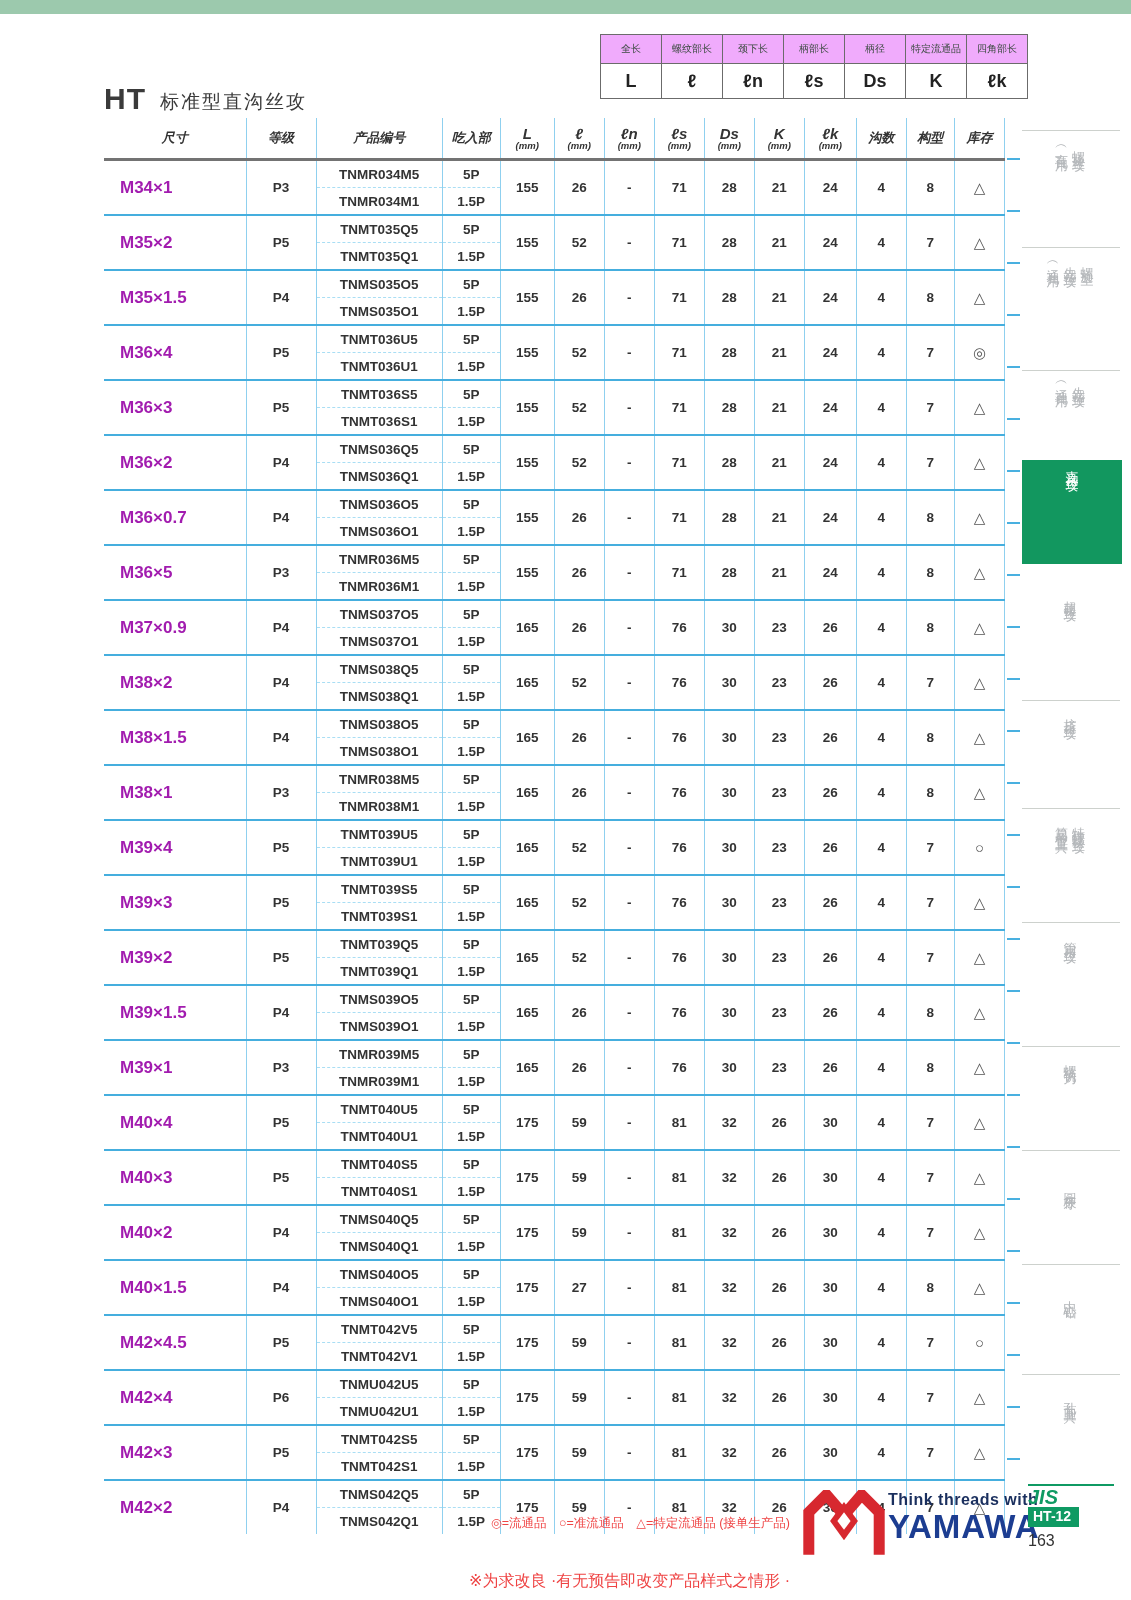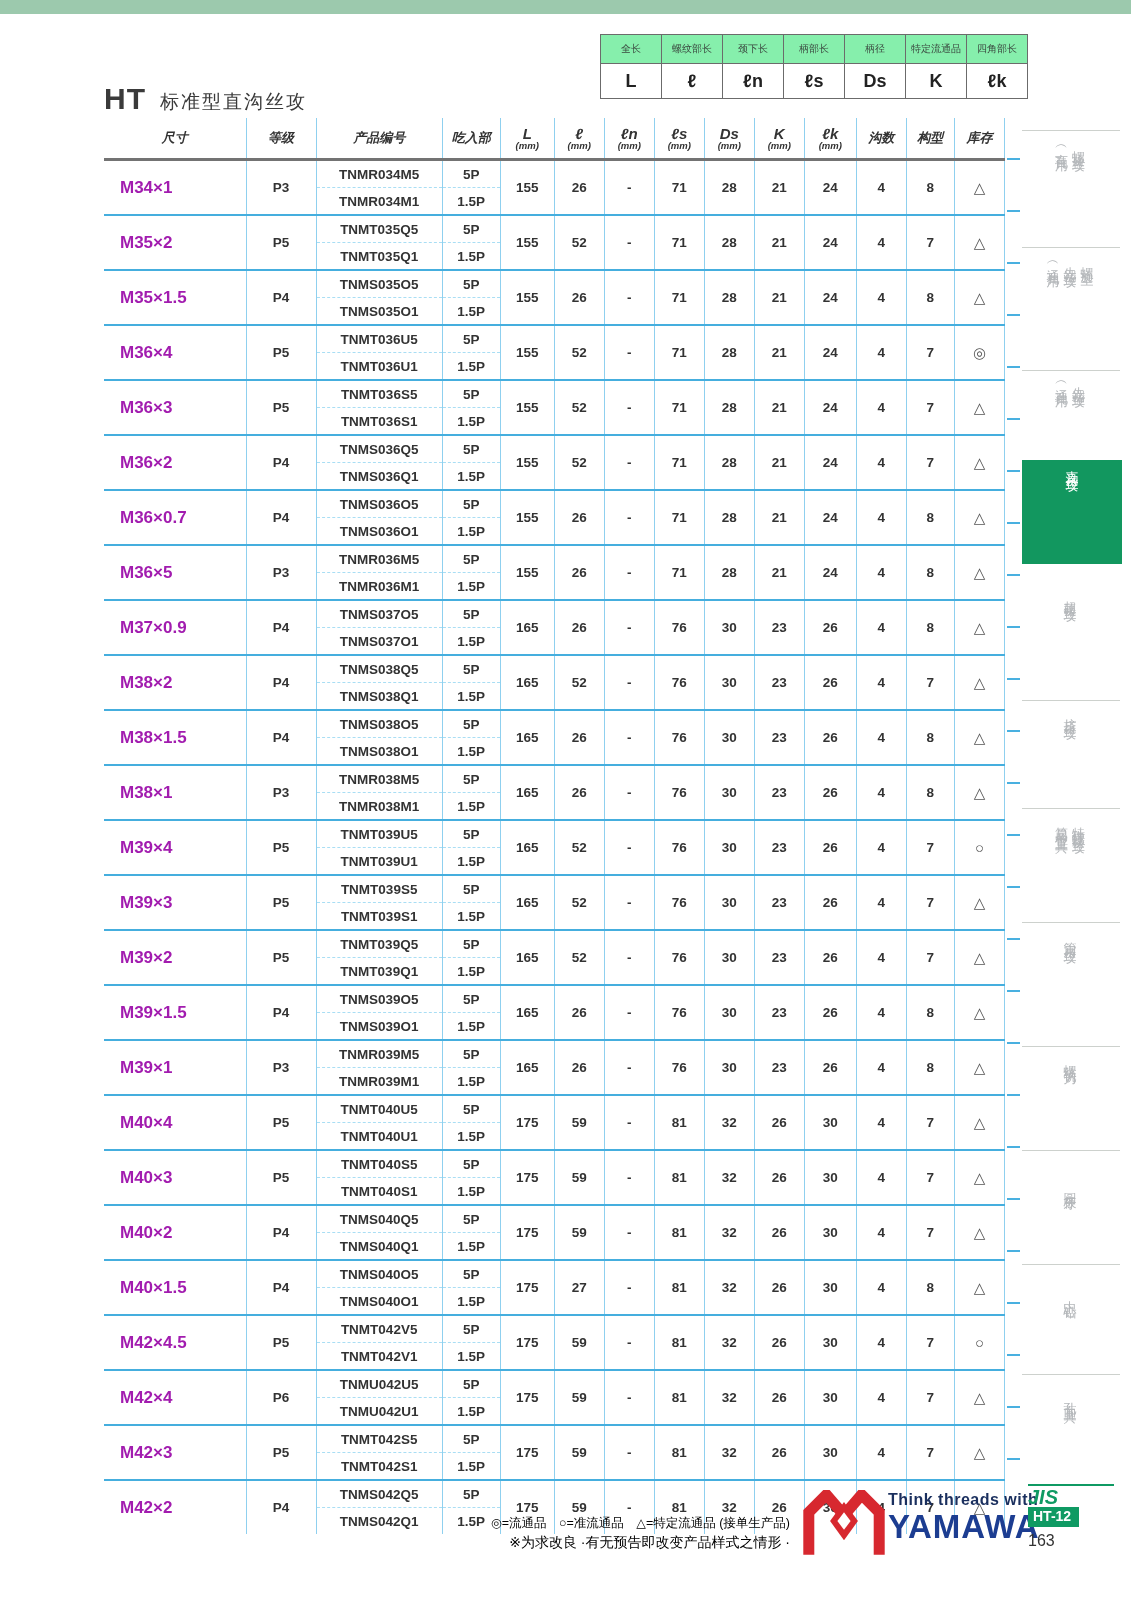--- a/index.html
+++ b/index.html
@@ -3,21 +3,21 @@
 <meta charset="utf-8">
 <style>
   html,body{margin:0;padding:0;background:#e8e8e8;}
   .page{position:relative;width:1131px;height:1600px;background:#ffffff;overflow:hidden;
         font-family:"Liberation Sans","DejaVu Sans",sans-serif;}
   
   .topbar{position:absolute;left:0;top:0;width:1131px;height:14px;background:#9cc9ad;}
   
   .dim-legend{position:absolute;left:600px;top:34px;border-collapse:collapse;table-layout:fixed;}
   .dim-legend td{border:1px solid #6b6b6b;width:58px;text-align:center;}
-  .dim-legend .dl-label{background:#86efac;height:26px;font-size:10px;color:#3b4a40;}
+  .dim-legend .dl-label{background:#f0abfc;height:26px;font-size:10px;color:#3b4a40;}
   .dim-legend .dl-sym{background:#fff;height:32px;font-size:18px;font-weight:bold;color:#222;}
   
   .title-code{position:absolute;left:104px;top:82px;font-size:30px;font-weight:bold;color:#3a3a3a;letter-spacing:1px;}
   .title-text{position:absolute;left:160px;top:89px;font-size:19px;color:#3a3a3a;letter-spacing:2px;}
   
   .main-table{position:absolute;left:104px;top:118px;width:901px;border-collapse:collapse;table-layout:fixed;}
   .main-table th,.main-table td{border-right:1px solid #8fd0ef;padding:0;text-align:center;color:#333;overflow:hidden;}
   .main-table thead th{height:40px;font-size:13px;font-weight:bold;border-bottom:3px solid #737373;vertical-align:middle;font-style:italic;}
   .main-table thead th .sym{display:block;font-size:15px;line-height:15px;}
   .main-table thead th .unit{display:block;font-size:9.5px;line-height:10px;font-weight:bold;}
@@ -47,23 +47,23 @@
   .sb-item:nth-child(7){top:816px;height:102px}
   .sb-item:nth-child(8){top:932px;height:84px}
   .sb-item:nth-child(9){top:1054px;height:84px}
   .sb-item:nth-child(10){top:1182px;height:70px}
   .sb-item:nth-child(11){top:1290px;height:72px}
   .sb-item:nth-child(12){top:1392px;height:80px}
   .sb-sep{position:absolute;left:1022px;width:98px;height:1px;background:#cdd1cd;}
   .sp1{top:130px}.sp2{top:247px}.sp3{top:370px}.sp4{top:700px}.sp5{top:808px}
   .sp6{top:922px}.sp7{top:1046px}.sp8{top:1150px}.sp9{top:1264px}.sp10{top:1374px}
   
-  .footnotes{position:absolute;left:440px;top:1513px;width:350px;text-align:right;color:#000000;}
+  .footnotes{position:absolute;left:440px;top:1513px;width:350px;text-align:right;color:#ef4444;}
   .fn-legend{font-size:12.5px;line-height:20px;}
-  .fn-note{font-size:14px;line-height:18px;}
+  .fn-note{font-size:16px;line-height:18px;margin-top:39px;}
   .brand{position:absolute;left:800px;top:1490px;display:flex;align-items:flex-start;}
   .brand-mark{flex:0 0 auto;}
   .brand-text{margin-left:0;}
   .brand-tagline{font-size:16px;font-weight:bold;color:#1a2f5e;line-height:20px;letter-spacing:0.5px;}
   .brand-name{font-size:33px;font-weight:bold;color:#1c3d91;line-height:34px;letter-spacing:1px;}
   .jis-block{position:absolute;left:1028px;top:1484px;width:86px;border-top:2px solid #0f9a63;padding-top:2px;}
   .jis-label{font-size:20px;font-weight:bold;color:#0f9a63;font-style:italic;line-height:19px;}
   .jis-code{display:inline-block;background:#0f9a63;color:#fff;font-size:14px;font-weight:bold;
             padding:1px 8px 2px 5px;line-height:17px;}
   .jis-page{font-size:16px;color:#333;margin-top:5px;line-height:18px;}

